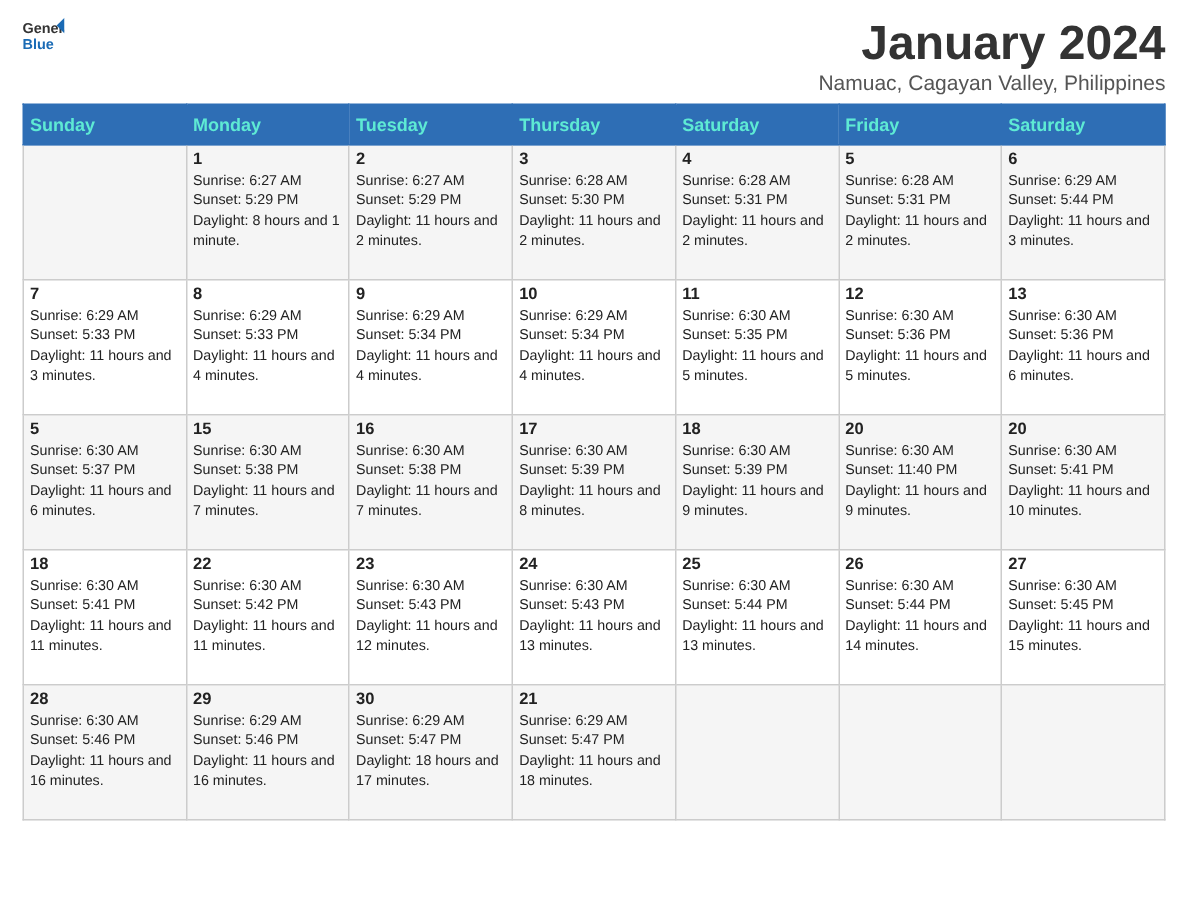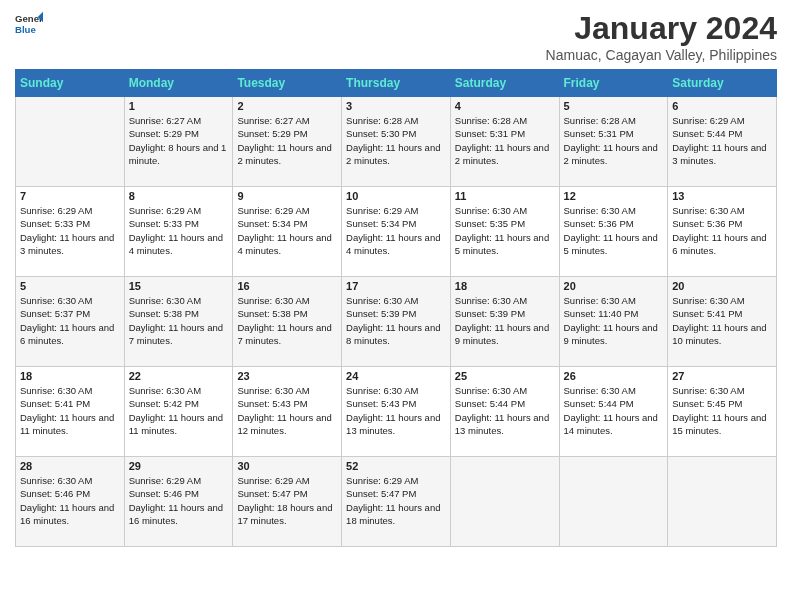--- a/index.html
+++ b/index.html
@@ -349,21 +349,21 @@
         </td>
         <td>
           <span class="day-number">30</span>
           <div class="cell-info">
             <span>Sunrise: 6:29 AM</span><br>
             <span>Sunset: 5:47 PM</span><br>
             <span>Daylight: 18 hours and 17 minutes.</span>
           </div>
         </td>
         <td>
-          <span class="day-number">52</span>
+          <span class="day-number">21</span>
           <div class="cell-info">
             <span>Sunrise: 6:29 AM</span><br>
             <span>Sunset: 5:47 PM</span><br>
             <span>Daylight: 11 hours and 18 minutes.</span>
           </div>
         </td>
         <td></td>
         <td></td>
         <td></td>
       </tr>

